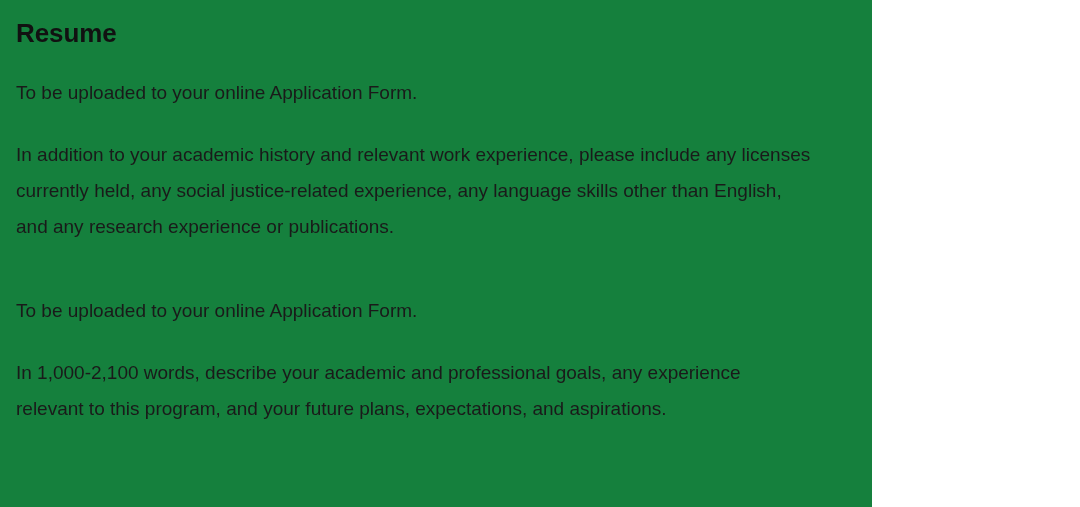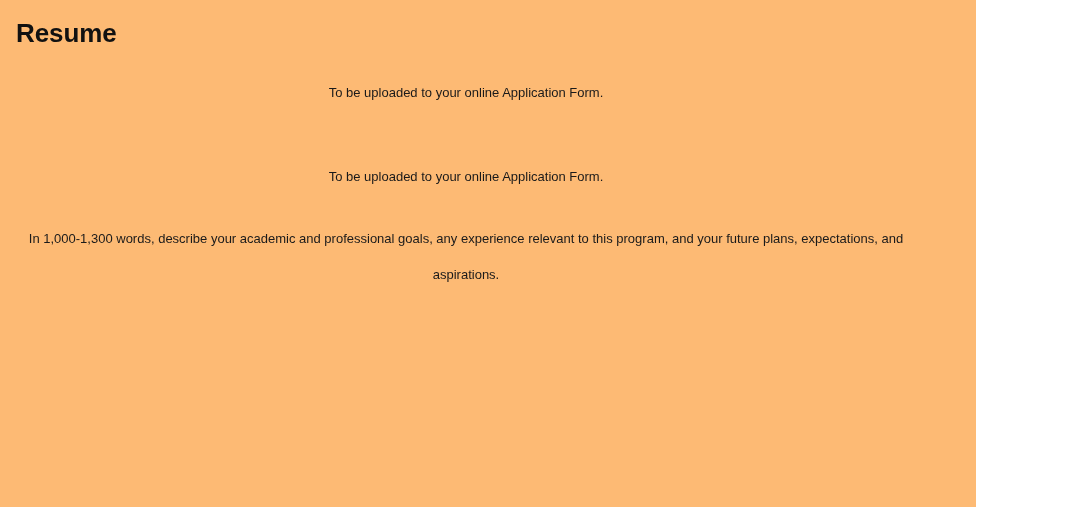--- a/index.html
+++ b/index.html
@@ -9,61 +9,61 @@
   }
   body {
     width: 1080px;
     height: 507px;
     font-family: "Liberation Sans", sans-serif;
     color: #1a1a1a;
     overflow: hidden;
   }
   .page {
     box-sizing: border-box;
-    width: 976px;
+    width: 872px;
     height: 507px;
     padding: 18px 60px 0 16px;
-    background: #fdba74;
+    background: #15803d;
   }
   .section {
     margin: 0;
   }
   h2.heading {
     font-size: 26px;
     font-weight: bold;
     line-height: 1.2;
     margin: 0 0 26px 0;
     color: #111111;
     letter-spacing: -0.1px;
   }
   p.para {
-    font-size: 13px;
+    font-size: 19px;
     line-height: 36px;
     margin: 0 0 26px 0;
     color: #1a1a1a;
     max-width: 1010px;
-    text-align: center;
   }
   p.para.last {
     margin-bottom: 0;
   }
   .spacer-block {
     height: 22px;
   }
 </style>
 </head>
 <body>
 
 <div class="page">
 
   <section class="section">
     <h2 class="heading">Resume</h2>
     <p class="para">To be uploaded to your online Application Form.</p>
+    <p class="para">In addition to your academic history and relevant work experience, please include any licenses currently held, any social justice-related experience, any language skills other than English, and any research experience or publications.</p>
   </section>
 
   <div class="spacer-block"></div>
 
   <section class="section">
     <p class="para">To be uploaded to your online Application Form.</p>
-    <p class="para last">In 1,000-1,300 words, describe your academic and professional goals, any experience relevant to this program, and your future plans, expectations, and aspirations.</p>
+    <p class="para last">In 1,000-2,100 words, describe your academic and professional goals, any experience relevant to this program, and your future plans, expectations, and aspirations.</p>
   </section>
 
 </div>
 
 </body></html>

